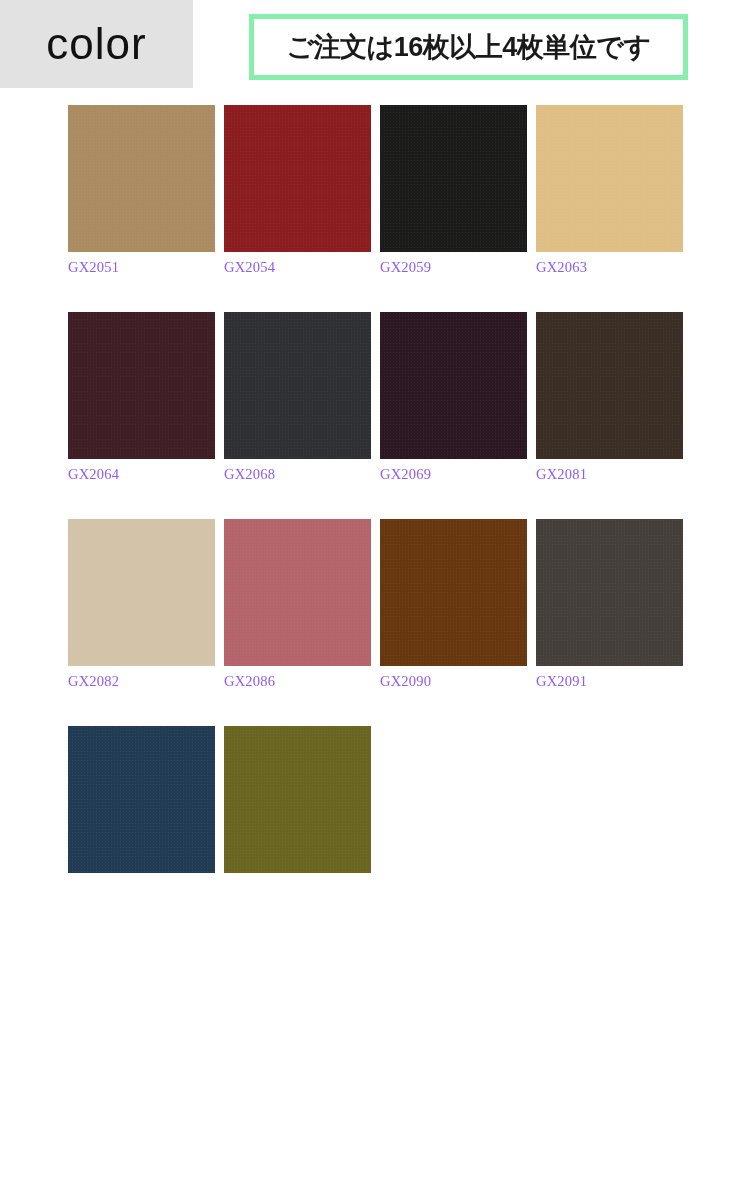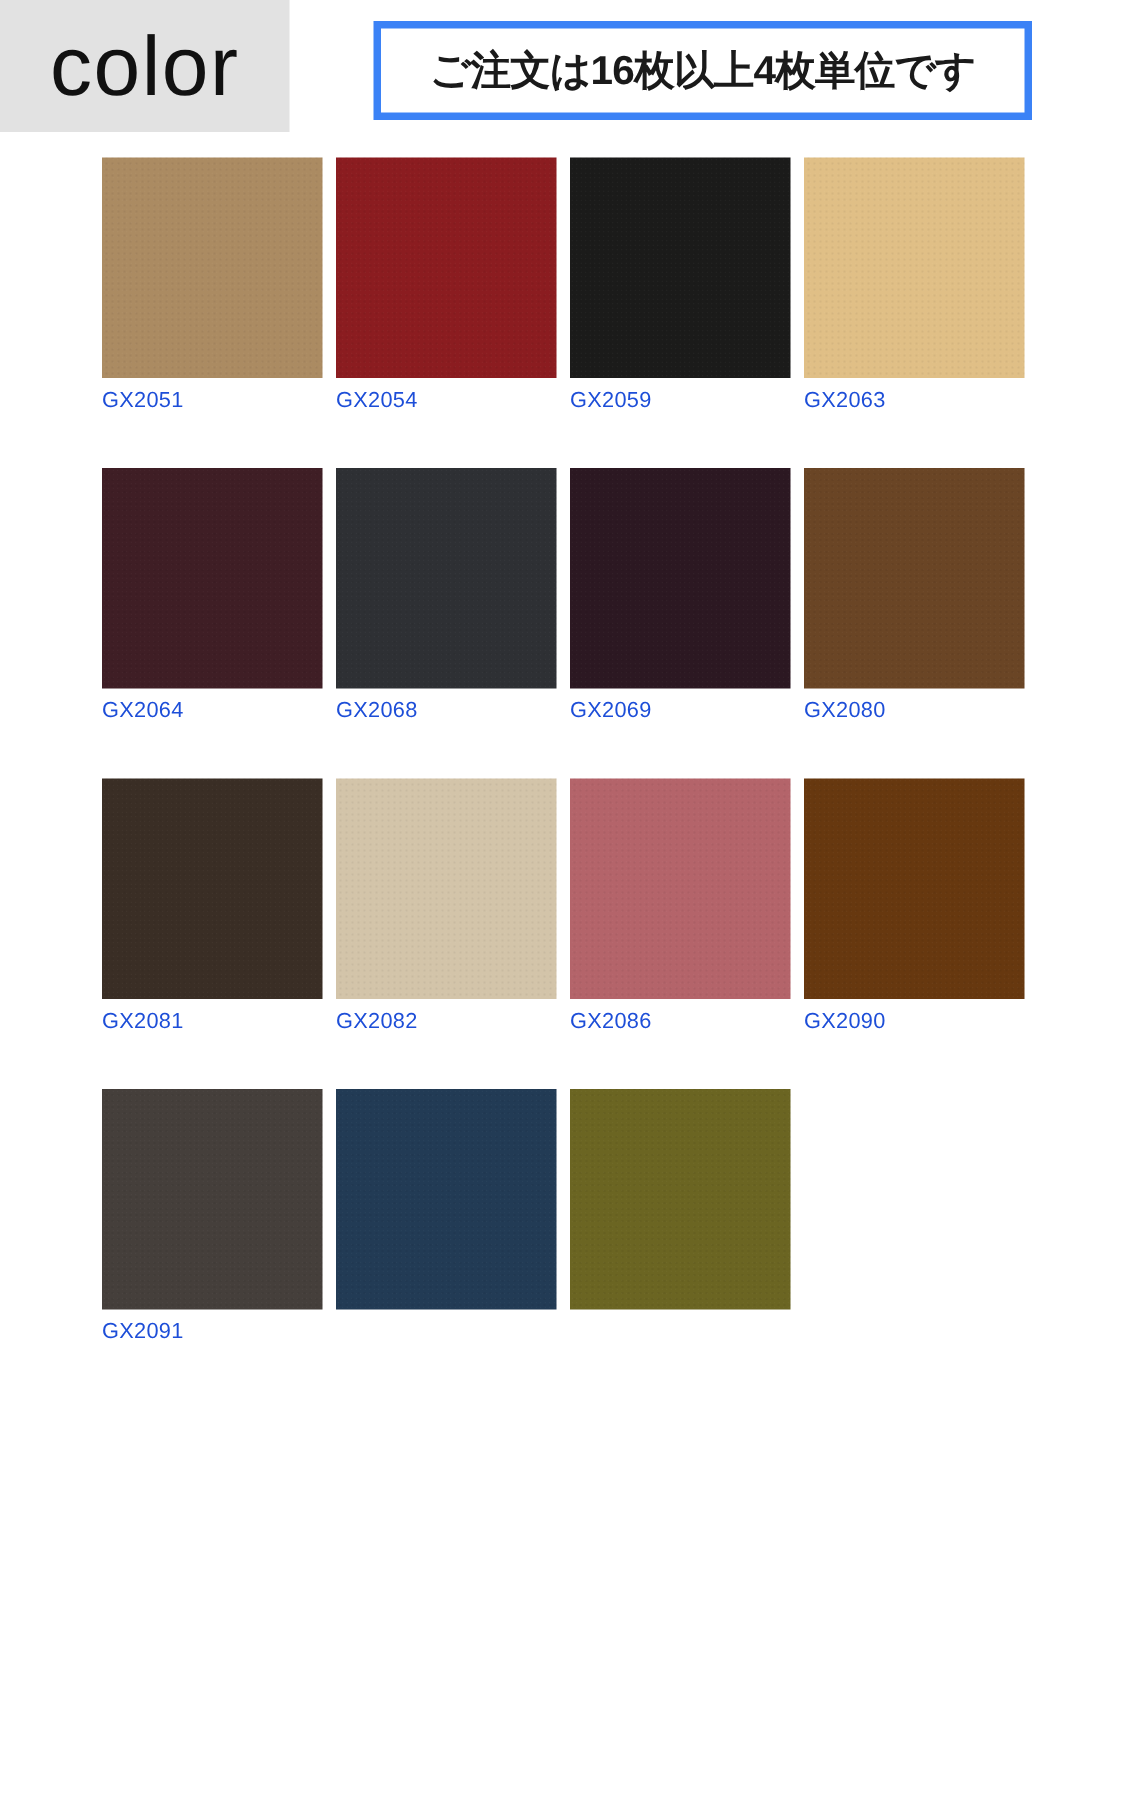--- a/index.html
+++ b/index.html
@@ -29,35 +29,35 @@
     left: 0;
     top: 0;
     width: 193px;
     height: 88px;
     background: #e2e2e2;
     display: flex;
     align-items: center;
     justify-content: center;
   }
   #color-title-text {
-    font-size: 56px;
+    font-size: 44px;
     font-weight: 400;
     color: #111111;
     letter-spacing: 1px;
     line-height: 1;
     font-family: "Liberation Sans", "DejaVu Sans", sans-serif;
   }
 
   #order-notice-box {
     position: absolute;
     left: 249px;
     top: 14px;
     width: 439px;
     height: 66px;
-    background: #3b82f6;
+    background: #86efac;
     box-sizing: border-box;
     padding: 5px;
   }
   #order-notice-inner {
     width: 100%;
     height: 100%;
     background: #ffffff;
     display: flex;
     align-items: center;
     justify-content: center;
@@ -100,24 +100,24 @@
     background-image:
       radial-gradient(rgba(255,255,255,0.055) 0.5px, transparent 0.6px),
       radial-gradient(rgba(0,0,0,0.05) 0.5px, transparent 0.6px);
     background-size: 3px 3px, 4px 4px;
     background-position: 0 0, 1px 2px;
     pointer-events: none;
   }
   .swatch-label {
     margin-top: 8px;
     font-size: 14.5px;
-    color: #1d4ed8;
+    color: #8b5cf6;
     letter-spacing: 0.2px;
     line-height: 1.1;
-    font-family: Liberation Sans, sans-serif;
+    font-family: Liberation Serif, serif;
   }
 </style>
 </head>
 <body>
 
 <div id="header">
 
   <div id="color-title-box">
     <span id="color-title-text">color</span>
   </div>
@@ -153,24 +153,20 @@
     </div>
     <div class="swatch-cell">
       <div class="swatch-chip" style="background-color: rgb(46, 48, 52);"></div>
       <div class="swatch-label">GX2068</div>
     </div>
     <div class="swatch-cell">
       <div class="swatch-chip" style="background-color: rgb(44, 24, 34);"></div>
       <div class="swatch-label">GX2069</div>
     </div>
     <div class="swatch-cell">
-      <div class="swatch-chip" style="background-color: rgb(106, 69, 37);"></div>
-      <div class="swatch-label">GX2080</div>
-    </div>
-    <div class="swatch-cell">
       <div class="swatch-chip" style="background-color: rgb(58, 46, 37);"></div>
       <div class="swatch-label">GX2081</div>
     </div>
     <div class="swatch-cell">
       <div class="swatch-chip" style="background-color: rgb(211, 196, 169);"></div>
       <div class="swatch-label">GX2082</div>
     </div>
     <div class="swatch-cell">
       <div class="swatch-chip" style="background-color: rgb(180, 100, 106);"></div>
       <div class="swatch-label">GX2086</div>

